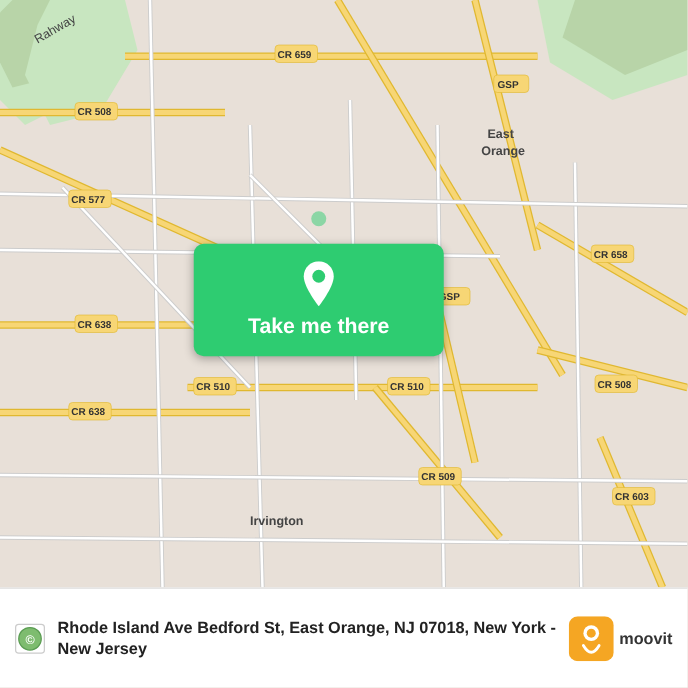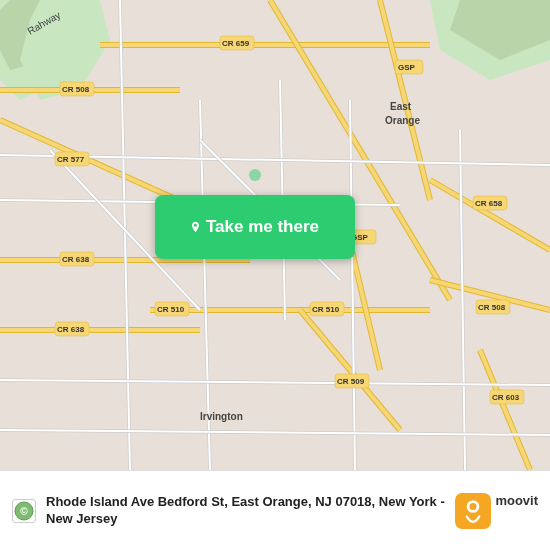--- a/index.html
+++ b/index.html
@@ -33,21 +33,21 @@
       position: absolute;
       top: 195px;
       left: 155px;
       width: 200px;
       background: #2ecc71;
       border: none;
       border-radius: 8px;
       padding: 14px 36px;
       cursor: pointer;
       display: flex;
-      flex-direction: row;
+      flex-direction: column;
       align-items: center;
       gap: 6px;
       box-shadow: 0 2px 8px rgba(0,0,0,0.3);
     }
 
     #take-me-there-btn .pin-icon {
       width: 36px;
       height: 36px;
     }
 
@@ -102,20 +102,21 @@
 
     #address-text {
       font-size: 13px;
       color: #222;
       font-weight: 700;
       line-height: 1.3;
     }
 
     #moovit-logo {
       display: flex;
+      align-items: center;
       gap: 4px;
       flex-shrink: 0;
     }
 
     #moovit-icon {
       width: 36px;
       height: 36px;
     }
 
     

